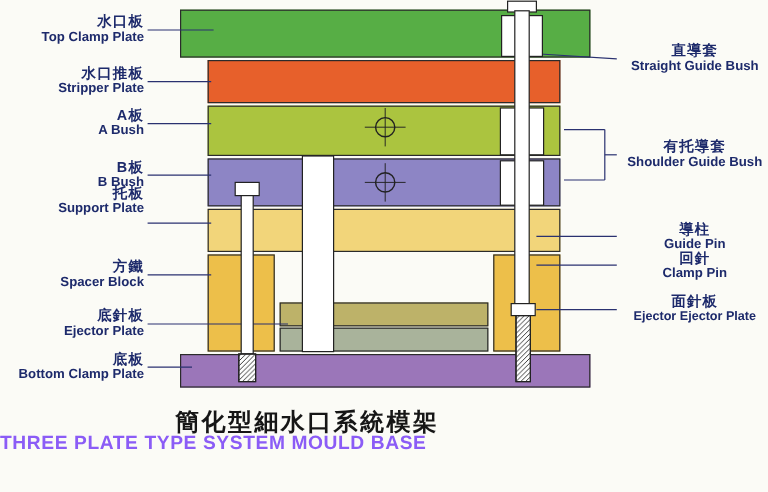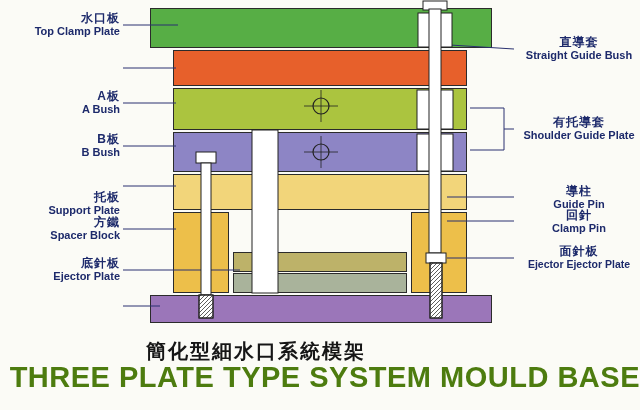--- a/index.html
+++ b/index.html
@@ -29,22 +29,22 @@
   .lbl .en { font-size:11px; line-height:12px; }
   .lbl.left  { left:2px;  width:118px; text-align:right; }
   .lbl.right { left:518px; width:122px; text-align:center; white-space:nowrap; }
   .title-zh {
     position:absolute; left:0; top:338px; width:512px;
     text-align:center; font-size:20px; font-weight:bold;
     letter-spacing:2px; color:#161616; z-index:3;
   }
   .title-en {
     position:absolute; left:0; top:361px; width:640px;
-    text-align:right; font-size:29px; font-weight:bold;
-    letter-spacing:0.5px; color:#4d7c0f; z-index:3;
+    text-align:left; font-size:16px; font-weight:bold;
+    letter-spacing:0.5px; color:#8b5cf6; z-index:3;
   }
 </style>
 </head>
 <body>
 
 <div class="canvas">
 
   <div class="plate" style="left: 150px; top: 8px; width: 342px; height: 40px; background-color: rgb(87, 174, 69);"></div>
   <div class="plate" style="left: 173px; top: 50px; width: 294px; height: 36px; background-color: rgb(231, 96, 43);"></div>
   <div class="plate" style="left: 173px; top: 88px; width: 294px; height: 42px; background-color: rgb(171, 196, 63);"></div>
@@ -122,48 +122,56 @@
         <line x1="304" y1="152" x2="338" y2="152" stroke-width="0.8"></line>
         <line x1="321" y1="136" x2="321" y2="168" stroke-width="0.8"></line>
       </g>
     </g>
   </svg>
 
   <div class="lbl left" style="top:12px">
     <div class="zh">水口板</div>
     <div class="en">Top Clamp Plate</div>
   </div>
+  <div class="lbl left" style="top:55px">
+    <div class="zh">水口推板</div>
+    <div class="en">Stripper Plate</div>
+  </div>
   <div class="lbl left" style="top:90px">
     <div class="zh">A板</div>
     <div class="en">A Bush</div>
   </div>
   <div class="lbl left" style="top:133px">
     <div class="zh">B板</div>
     <div class="en">B Bush</div>
   </div>
-  <div class="lbl left" style="top:191px">
+  <div class="lbl left" style="top:155px">
     <div class="zh">托板</div>
     <div class="en">Support Plate</div>
   </div>
   <div class="lbl left" style="top:216px">
     <div class="zh">方鐵</div>
     <div class="en">Spacer Block</div>
   </div>
   <div class="lbl left" style="top:257px">
     <div class="zh">底針板</div>
     <div class="en">Ejector Plate</div>
   </div>
+  <div class="lbl left" style="top:293px">
+    <div class="zh">底板</div>
+    <div class="en">Bottom Clamp Plate</div>
+  </div>
 
   <div class="lbl right" style="top:36px">
     <div class="zh">直導套</div>
     <div class="en">Straight Guide Bush</div>
   </div>
   <div class="lbl right" style="top:116px">
     <div class="zh">有托導套</div>
-    <div class="en">Shoulder Guide Plate</div>
+    <div class="en">Shoulder Guide Bush</div>
   </div>
   <div class="lbl right" style="top:185px">
     <div class="zh">導柱</div>
     <div class="en">Guide Pin</div>
   </div>
   <div class="lbl right" style="top:209px">
     <div class="zh">回針</div>
     <div class="en">Clamp Pin</div>
   </div>
   <div class="lbl right" style="top:245px;font-size:10.5px">

